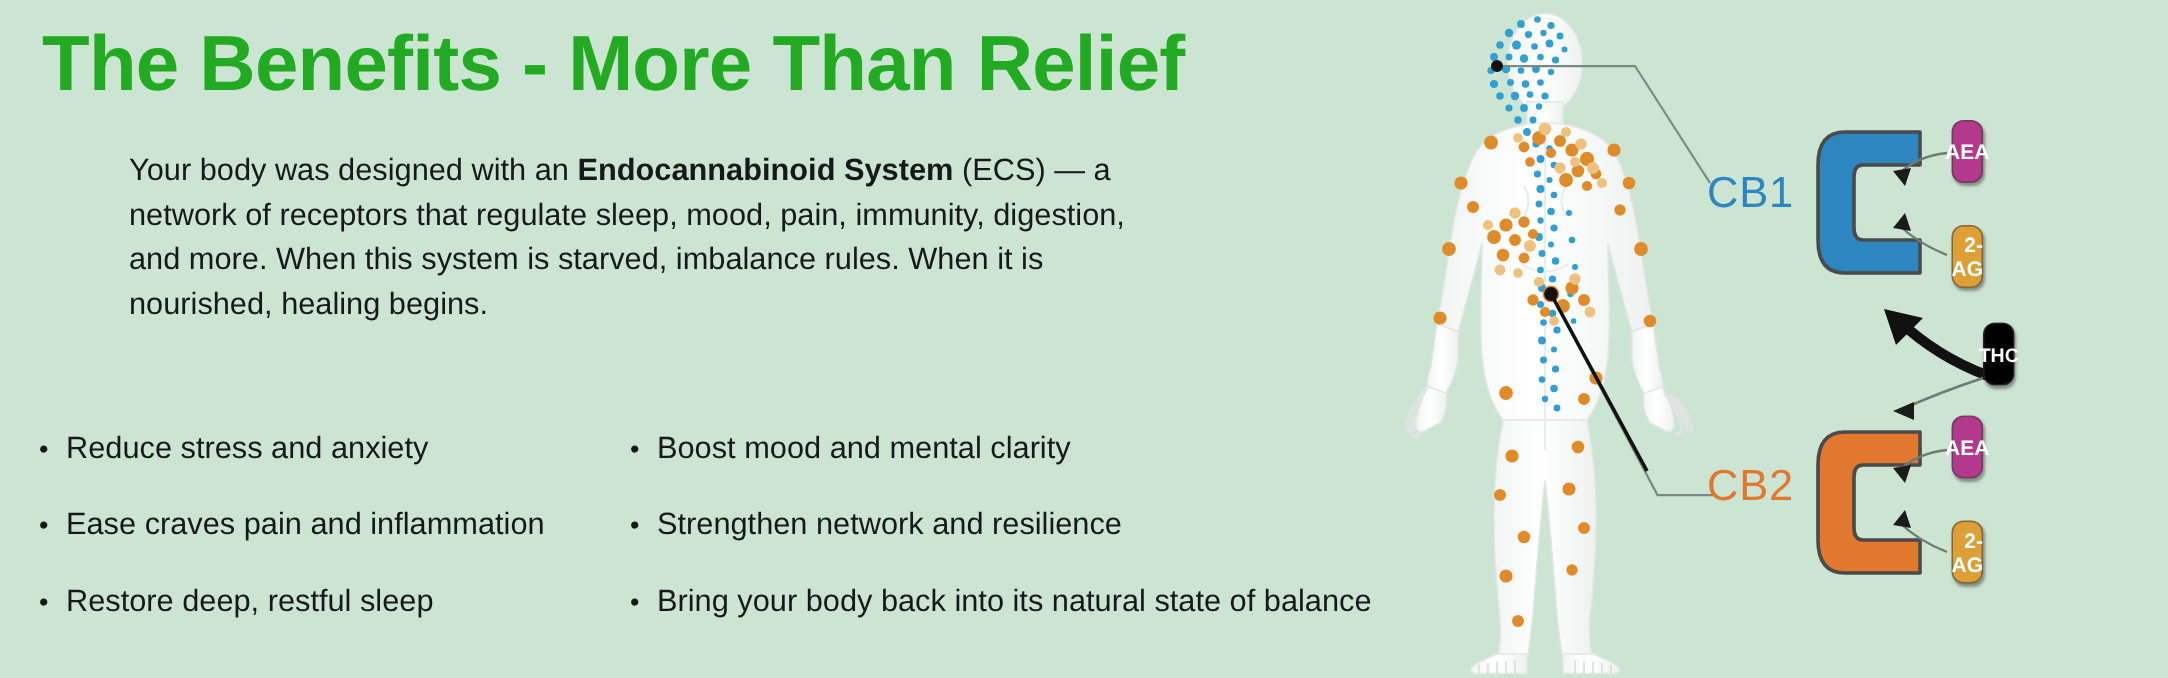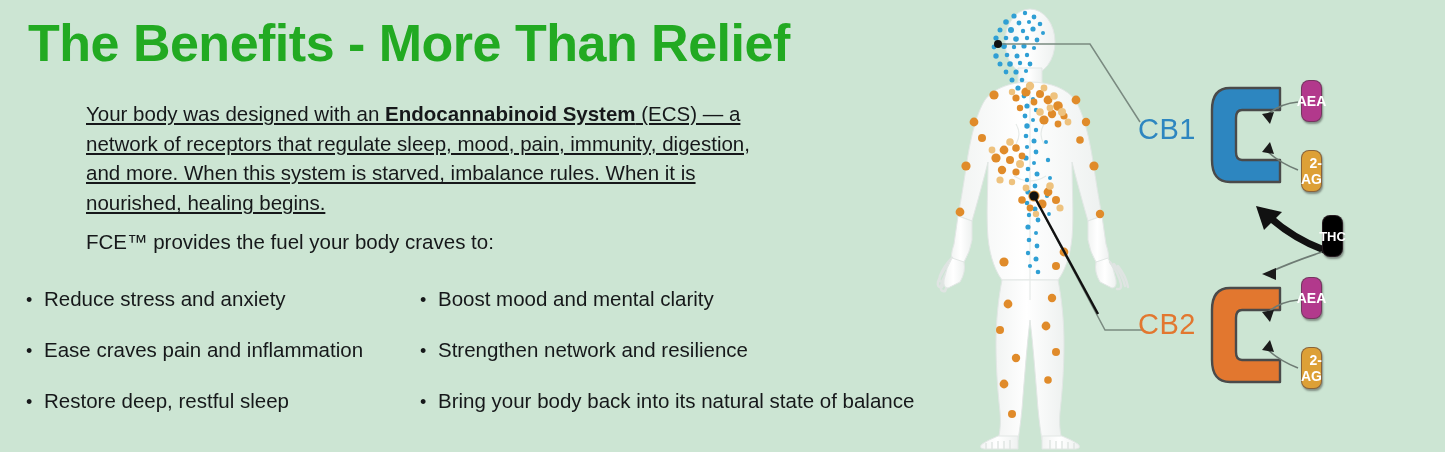--- a/index.html
+++ b/index.html
@@ -41,21 +41,20 @@
     line-height: 1.15;
   }
   #intro-para {
     position: absolute;
     left: 86px;
     top: 99px;
     width: 700px;
     font-size: 20.5px;
     color: #16181a;
     line-height: 1.45;
-    text-decoration: underline;
   }
   #intro-para b {
     font-weight: bold;
   }
   #fce-line {
     position: absolute;
     left: 86px;
     top: 230px;
     font-size: 20.5px;
     color: #16181a;
@@ -132,21 +131,20 @@
 <div id="page">
 
   <div id="left-col">
 
     <div id="headline">The Benefits - More Than Relief</div>
 
     <div id="intro-para">
       <span>Your body was designed with an </span><b>Endocannabinoid System</b><span> (ECS) — a network of receptors that regulate sleep, mood, pain, immunity, digestion, and more. When this system is starved, imbalance rules. When it is nourished, healing begins.</span>
     </div>
 
-    <div id="fce-line">FCE™ provides the fuel your body craves to:</div>
 
     <div class="bullet-col" id="bullets-left">
       <div class="bullet-row">
         <span class="bullet-dot">•</span>
         <span>Reduce stress and anxiety</span>
       </div>
       <div class="bullet-row">
         <span class="bullet-dot">•</span>
         <span>Ease craves pain and inflammation</span>
       </div>

